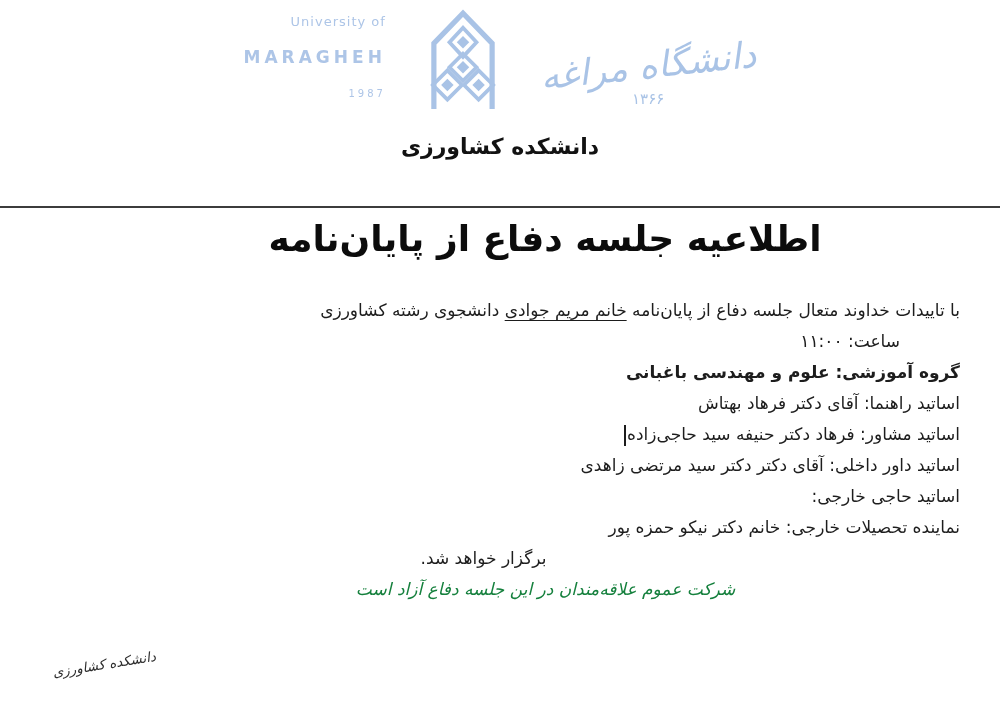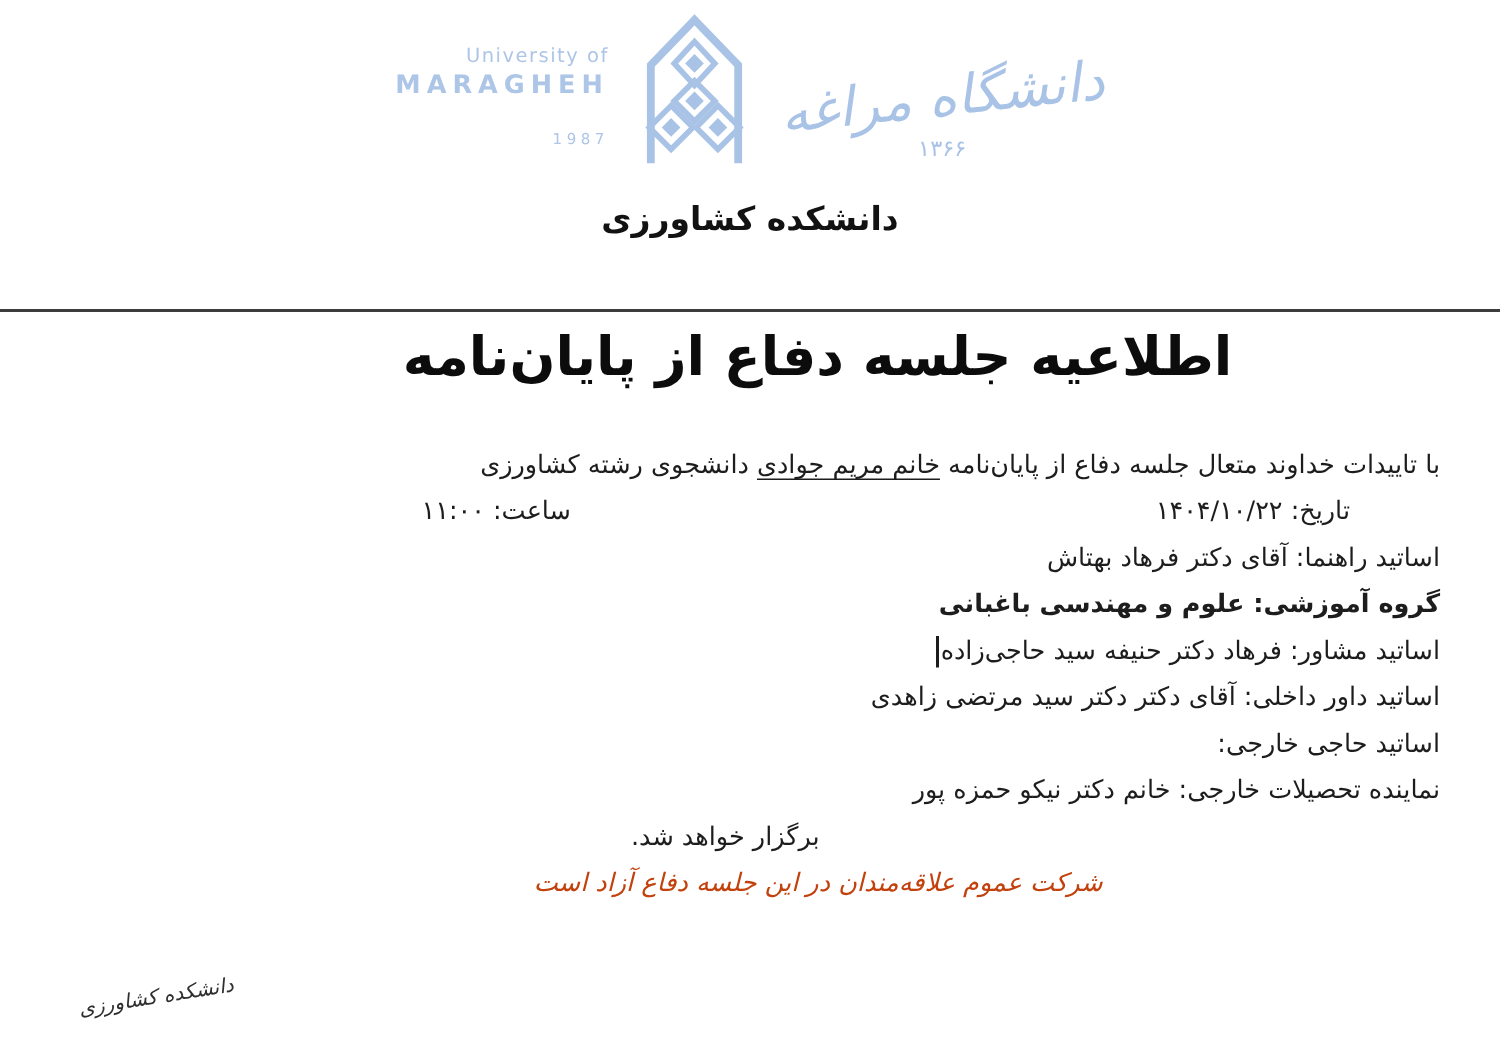--- a/index.html
+++ b/index.html
@@ -6,25 +6,25 @@
   html,body { background:#e8e8e8; }
   .page {
     position:relative; width:1000px; height:706px; background:#ffffff;
     font-family:"DejaVu Sans", sans-serif; color:#1c1c1c;
     overflow:hidden; direction:rtl; margin:0 auto;
   }
   
   .logo-row {
     position:absolute; top:8px; left:0; right:0;
     display:flex; justify-content:center; align-items:flex-end;
-    gap:0; direction:ltr;
+    gap:20px; direction:ltr;
   }
   .logo-en { text-align:right; color:#adc5e7; padding-bottom:12px; line-height:1.25; }
   .logo-en .l1 { font-size:13px; letter-spacing:1px; }
-  .logo-en .l2 { font-size:17px; font-weight:bold; letter-spacing:4px; margin-top:1px; }
+  .logo-en .l2 { font-size:17px; font-weight:bold; letter-spacing:4px; margin-top:17px; }
   .logo-en .l3 { font-size:10px; letter-spacing:3px; margin-top:19px; }
   .emblem { width:114px; height:104px; display:block; }
   .logo-fa { color:#a9c3e6; text-align:center; padding-bottom:4px; }
   .logo-fa .cal {
     font-size:36px; font-style:italic; direction:rtl;
     transform:rotate(-6deg); font-family:"DejaVu Serif", serif;
     white-space:nowrap;
   }
   .logo-fa .yr { font-size:15px; letter-spacing:6px; margin-top:4px; }
   
@@ -45,21 +45,21 @@
   .uname { text-decoration:underline; text-underline-offset:4px; }
   .date-row {
     display:flex; justify-content:space-between;
     padding-right:100px; padding-left:190px;
     height:31px; line-height:31px;
   }
   .dept { font-weight:bold; }
   .closing { text-align:center; transform:translateX(-62px); padding-right:0; }
   .invitation {
     text-align:center; padding-right:0; font-style:italic;
-    font-family:"DejaVu Serif", serif; font-size:17px; color:#c2410c;
+    font-family:"DejaVu Serif", serif; font-size:17px; color:#15803d;
   }
   .cursor {
     display:inline-block; width:2px; height:21px; background:#1c1c1c;
     vertical-align:middle; margin:0 1px;
   }
   
   .signature {
     position:absolute; top:656px; left:52px;
     font-family:"DejaVu Serif", serif; font-style:italic;
     font-size:13.5px; color:#2e2e2e; transform:rotate(-9deg);
@@ -105,27 +105,26 @@
   <div class="rule"></div>
 
   <h1 class="title">اطلاعیه جلسه دفاع از پایان‌نامه</h1>
 
   <main class="doc-body">
 
     <p class="line"><span>با تاییدات خداوند متعال جلسه دفاع از پایان‌نامه </span><span class="uname">خانم مریم جوادی</span><span> دانشجوی رشته کشاورزی</span></p>
 
 
     <div class="date-row">
-      <span>تاریخ: ۱۴۰۴/۱۰/۲۲</span>
       <span>ساعت: ۱۱:۰۰</span>
     </div>
 
+    <p class="line dept">گروه آموزشی: علوم و مهندسی باغبانی</p>
+
     <p class="line">اساتید راهنما: آقای دکتر فرهاد بهتاش</p>
-
-    <p class="line dept">گروه آموزشی: علوم و مهندسی باغبانی</p>
 
     <p class="line"><span>اساتید مشاور: فرهاد دکتر حنیفه سید حاجی‌زاده</span><span class="cursor"></span></p>
 
     <p class="line">اساتید داور داخلی: آقای دکتر دکتر سید مرتضی زاهدی</p>
 
     <p class="line">اساتید حاجی خارجی:</p>
 
     <p class="line">نماینده تحصیلات خارجی: خانم دکتر نیکو حمزه پور</p>
 
     <p class="line closing">برگزار خواهد شد.</p>

